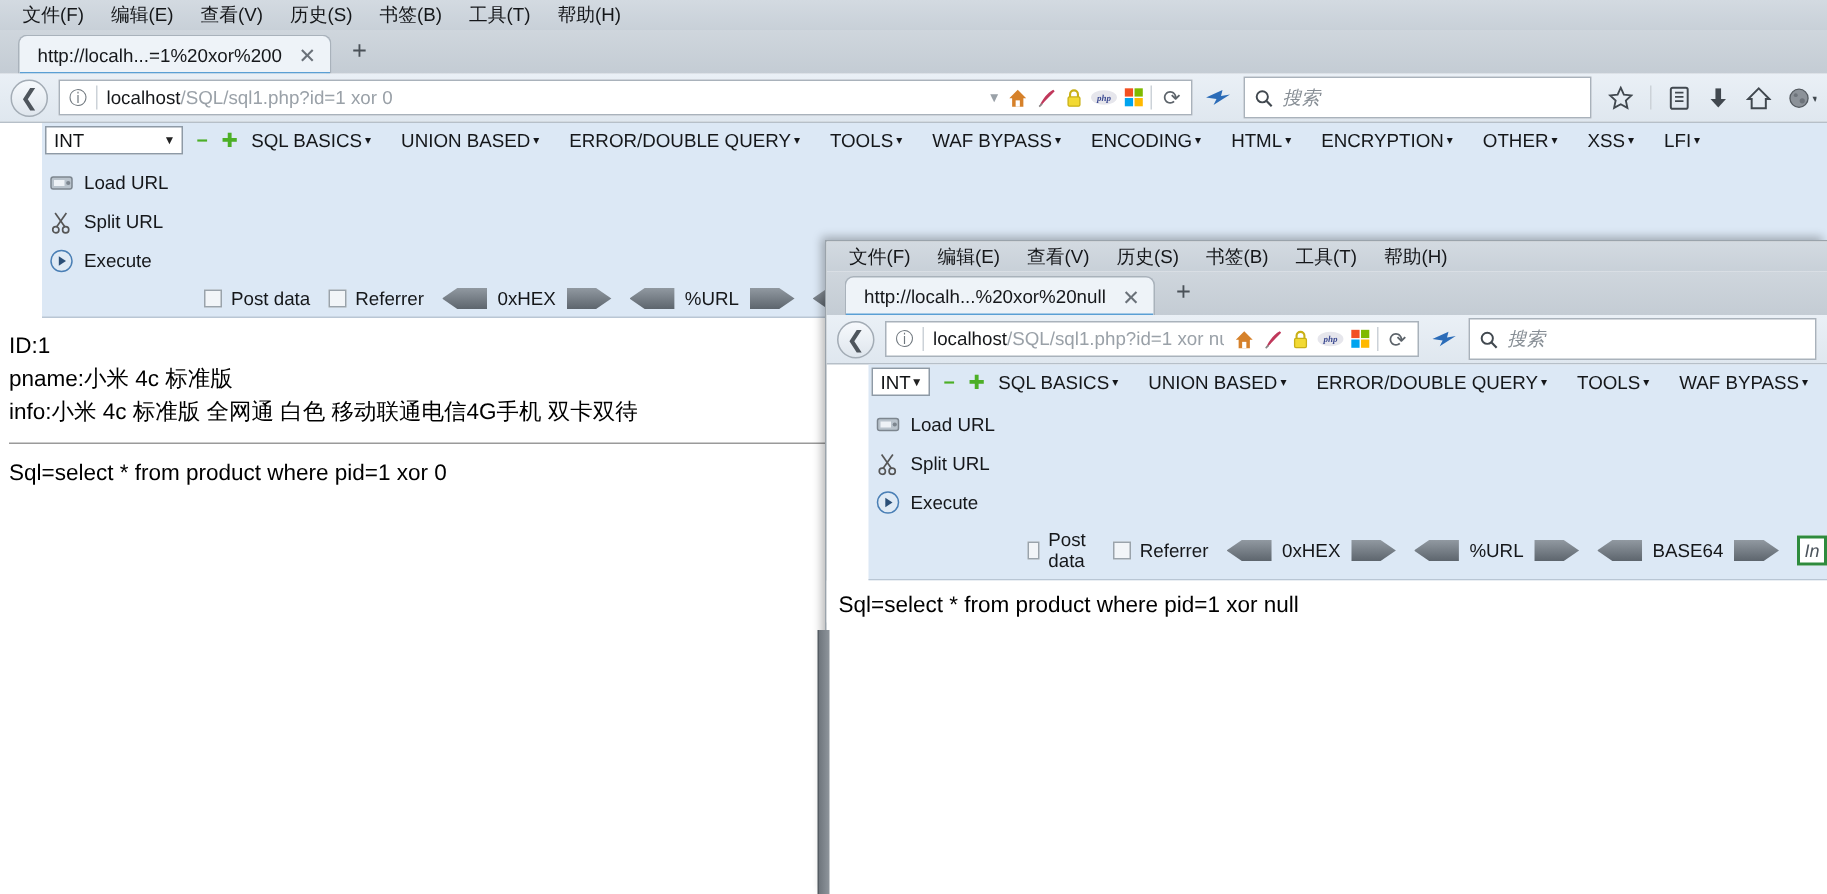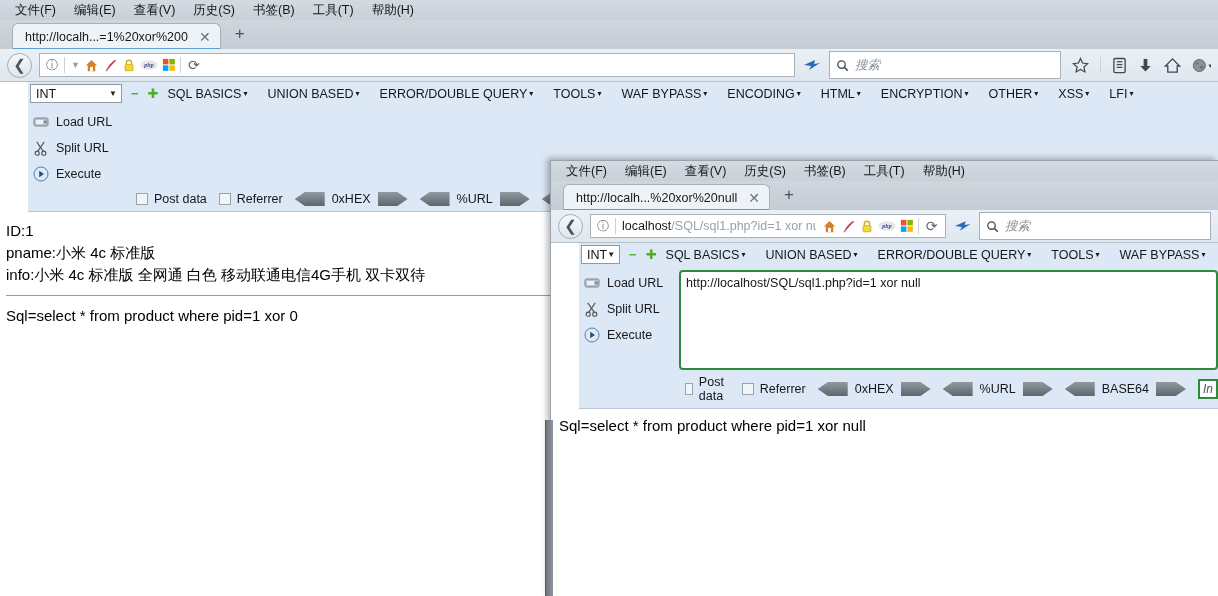--- a/index.html
+++ b/index.html
@@ -145,20 +145,21 @@
         <span class="tablabel">http://localh...=1%20xor%200</span>
         <span class="tabclose">✕</span>
       </div>
       <span class="newtab">+</span>
     </div>
 
     <div class="navbar">
       <div class="backbtn">❮</div>
       <div class="urlbar">
         <span class="info">ⓘ</span>
+        <span class="urltext"><b>localhost</b><span>/SQL/sql1.php?id=1 xor 0</span></span>
         <span class="urlicons">
           <span class="chev">▼</span>
           <svg width="15" height="15" viewBox="0 0 16 16">
               <path d="M8 2 L14 8 L12 8 L12 14 L4 14 L4 8 L2 8 Z" fill="#d6812a"></path>
               <rect x="6.5" y="9.5" width="3" height="4.5" fill="#fff"></rect>
             </svg>
           <svg width="15" height="15" viewBox="0 0 16 16">
               <path d="M13 2 C9 4 5 9 3 14 L4.5 13 C8 9 11 6 14 3 Z" fill="#c0385b"></path>
               <path d="M3 14 L5 12" stroke="#888" stroke-width="1.2"></path>
             </svg>
@@ -419,21 +420,20 @@
           <div class="hbrow">
             <span class="hbicon">
               <svg width="16" height="16" viewBox="0 0 16 16">
                   <circle cx="8" cy="8" r="7" fill="#dfeaf5" stroke="#4a7fb5"></circle>
                   <path d="M6.2 4.8 L11 8 L6.2 11.2 Z" fill="#2b4f77"></path>
                 </svg>
             </span>
             <span>Execute</span>
           </div>
         </div>
-        <div class="hbta">http://localhost/SQL/sql1.php?id=1 xor null</div>
       </div>
 
       <div class="hbbottom" style="padding-left:106px">
         <span class="cbwrap">
           <span class="cb"></span>
           <span>Post data</span>
         </span>
         <span class="cbwrap">
           <span class="cb"></span>
           <span>Referrer</span>

